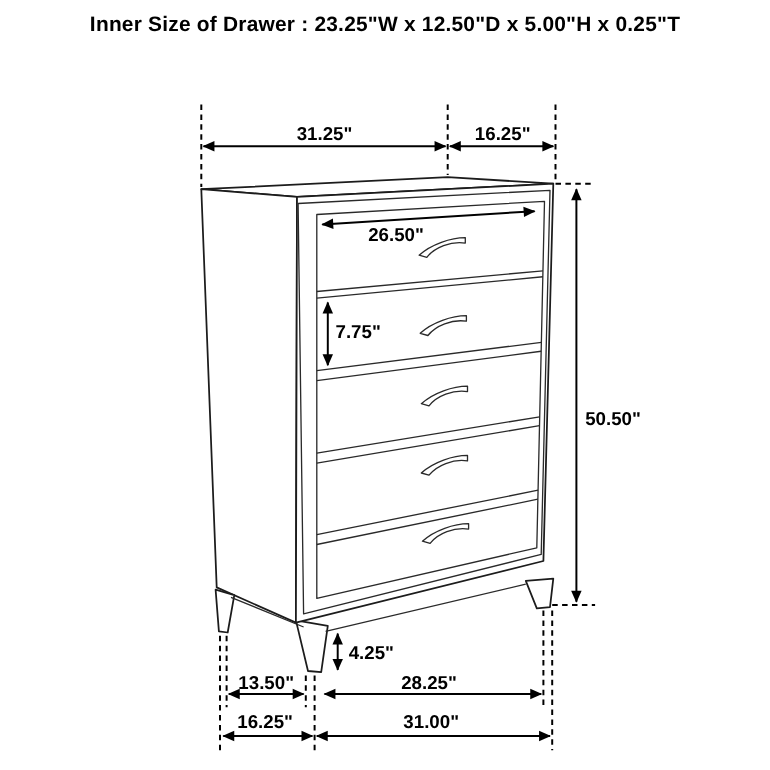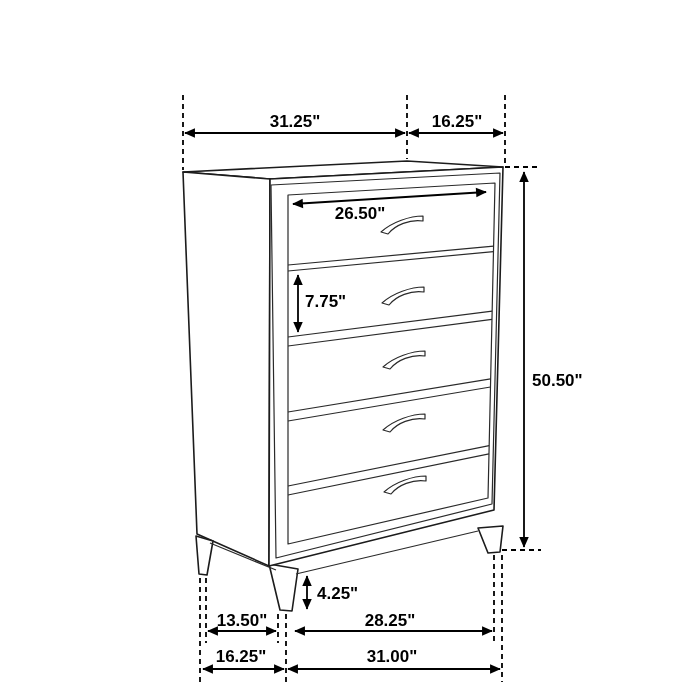--- a/index.html
+++ b/index.html
@@ -28,20 +28,21 @@
   .handle       { fill: #ffffff; stroke: #2a2a2a; stroke-width: 1.2; stroke-linejoin: round; }
   .dim-line     { stroke: #000000; stroke-width: 1.8; fill: none; }
   .ext-line     { stroke: #000000; stroke-width: 1.8; fill: none; stroke-dasharray: 5 4; }
   .dim-text     { font-family: "Liberation Sans", sans-serif; font-size: 17px; font-weight: bold; fill: #000000; }
 </style>
 </head>
 <body>
 
 <div class="page">
 
+  <div class="title">Inner Size of Drawer : 23.25"W x 12.50"D x 5.00"H x 0.25"T</div>
 
   <svg class="diagram" width="700" height="700" viewBox="0 0 700 700">
 
     <defs>
       <marker id="ah" viewBox="0 0 10 10" refX="9.2" refY="5" markerWidth="7.5" markerHeight="6" orient="auto-start-reverse">
         <path d="M 0 0.6 L 10 5 L 0 9.4 Z" fill="#000000"></path>
       </marker>
     </defs>
 
     <g>

